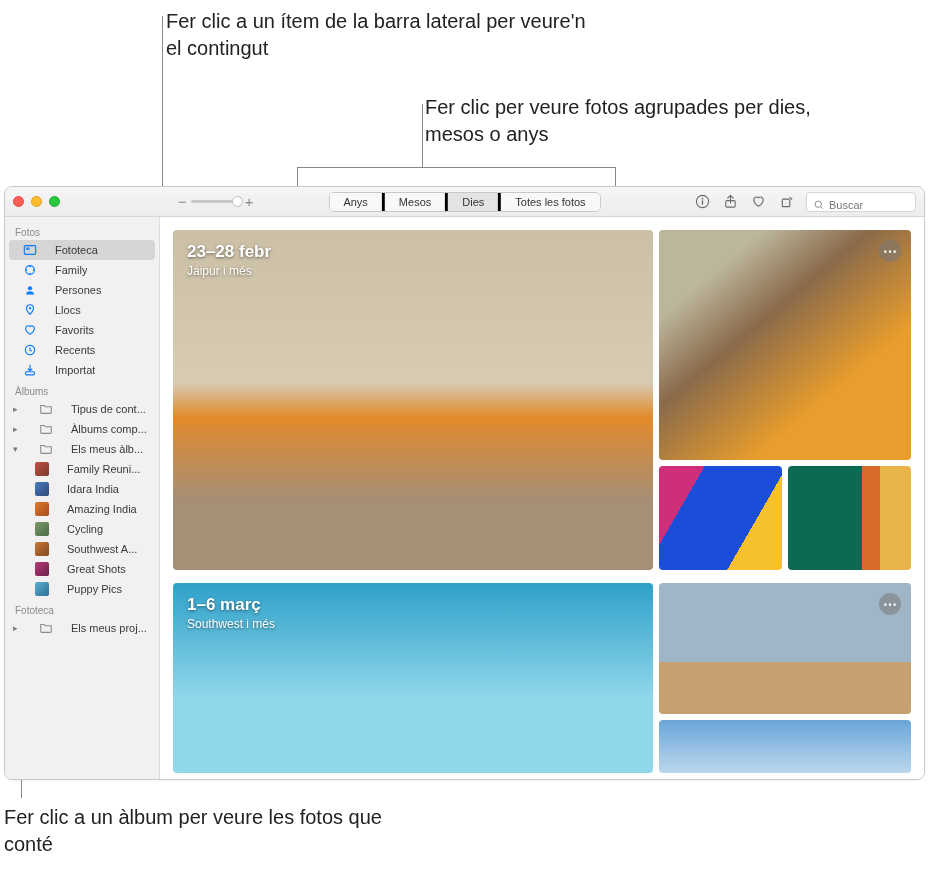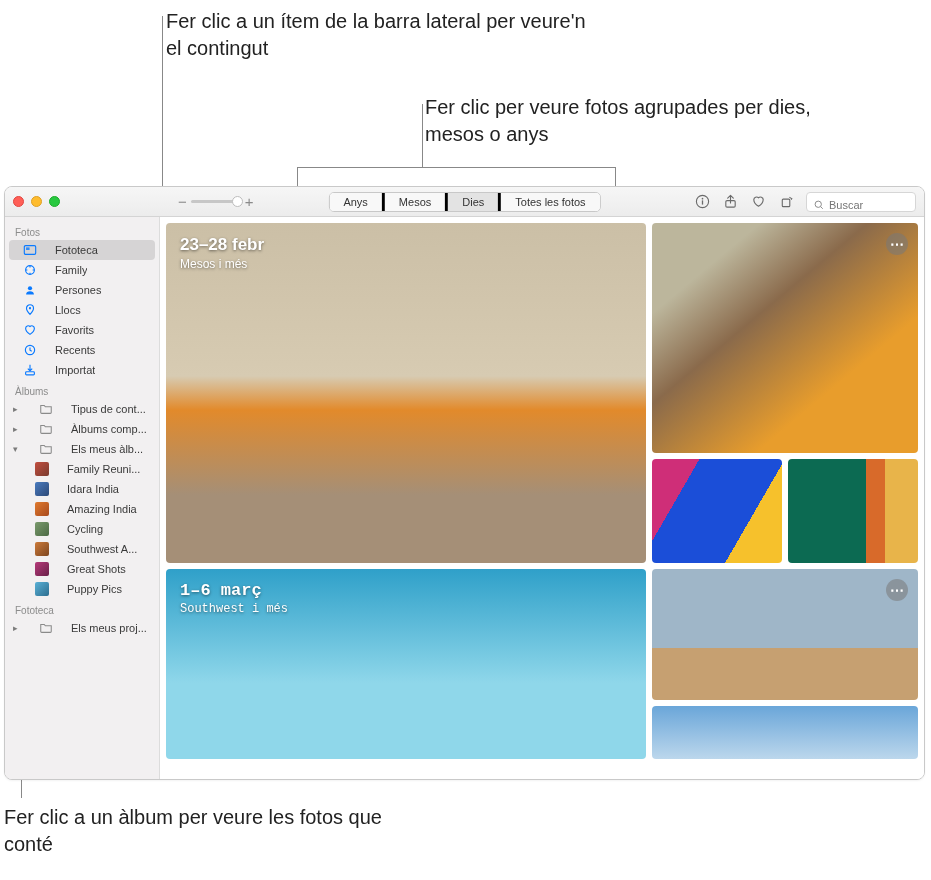--- a/index.html
+++ b/index.html
@@ -139,28 +139,28 @@
   .sb-item .ico.grey { color:#8a8a8a; }
   .sb-item .thumb {
     width:14px; height:14px; border-radius:2px; flex-shrink:0;
   }
   .sb-item span.lbl { overflow:hidden; text-overflow:ellipsis; }
   .sub { padding-left: 30px; }
   .content {
     flex:1; background:#fff; overflow:hidden; position:relative;
   }
   .group {
-    position:relative; display:flex; gap:6px; padding:6px;
+    position:relative; display:flex; gap:6px; padding:13px;
   }
   .group + .group { padding-top:0; }
   .hero {
     position:relative; flex: 0 0 480px; height:340px;
     background:#ccc; border-radius:4px; overflow:hidden;
   }
-  .hero2 { height:190px;font-family:Liberation Mono, monospace; }
+  .hero2 { height:190px; }
   .side-grid {
     flex:1; display:flex; flex-direction:column; gap:6px;
   }
   .tile {
     background:#bbb; border-radius:4px; flex:1; position:relative; overflow:hidden;
   }
   .row2 { display:flex; gap:6px; flex:1; }
   .overlay-text {
     position:absolute; left:14px; top:12px; color:#fff; text-shadow:0 1px 3px rgba(0,0,0,0.5);
   }
@@ -405,21 +405,21 @@
         <span class="lbl">Els meus proj...</span>
       </div>
     </div>
 
     <div class="content">
 
       <div class="group">
         <div class="hero p-gazebo">
           <div class="overlay-text">
             <div class="date">23–28 febr</div>
-            <div class="loc">Mesos i més</div>
+            <div class="loc">Jaipur i més</div>
           </div>
         </div>
         <div class="side-grid">
           <div class="tile p-woman" style="flex:2.2">
             <div class="more-btn">⋯</div>
           </div>
           <div class="row2">
             <div class="tile p-sunglasses"></div>
             <div class="tile p-door"></div>
           </div>

